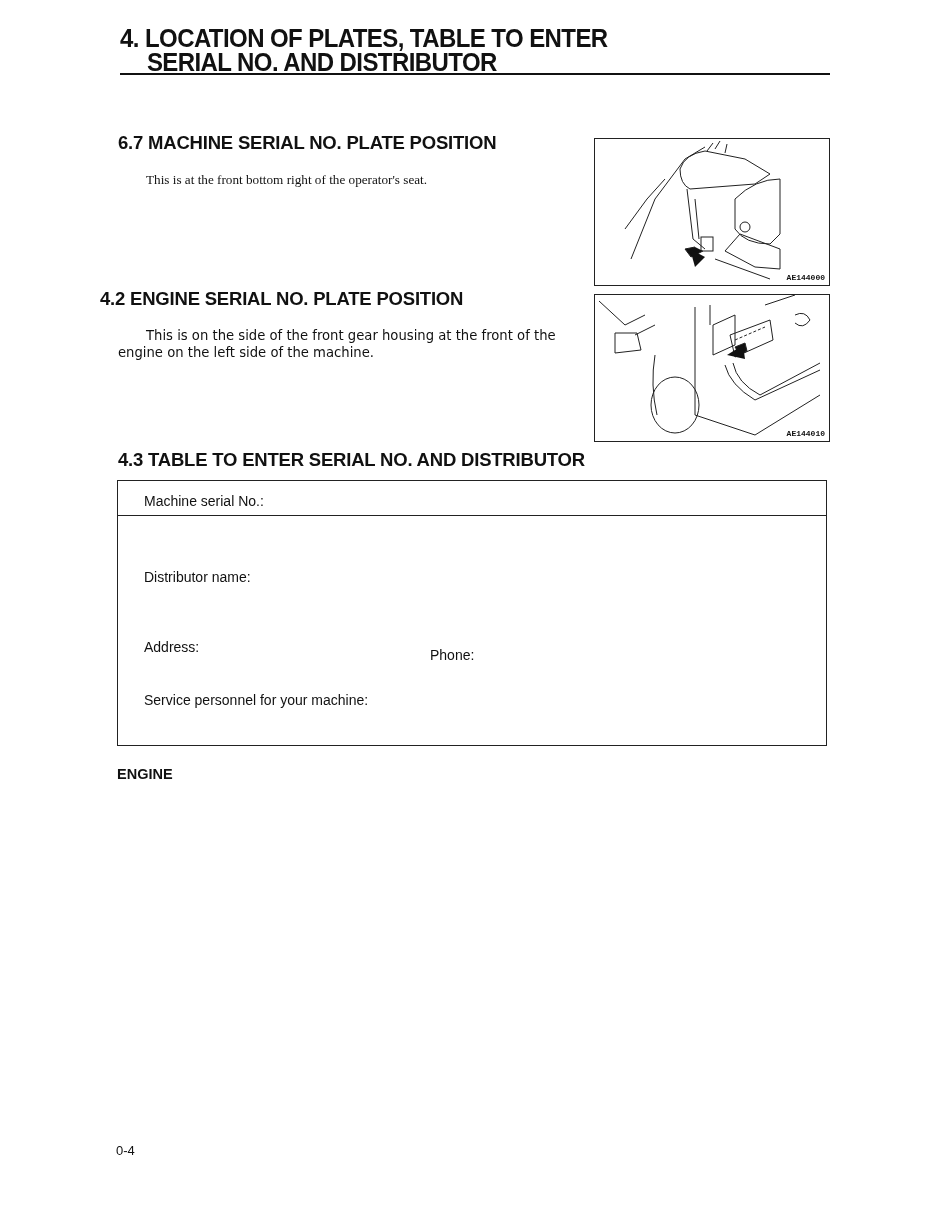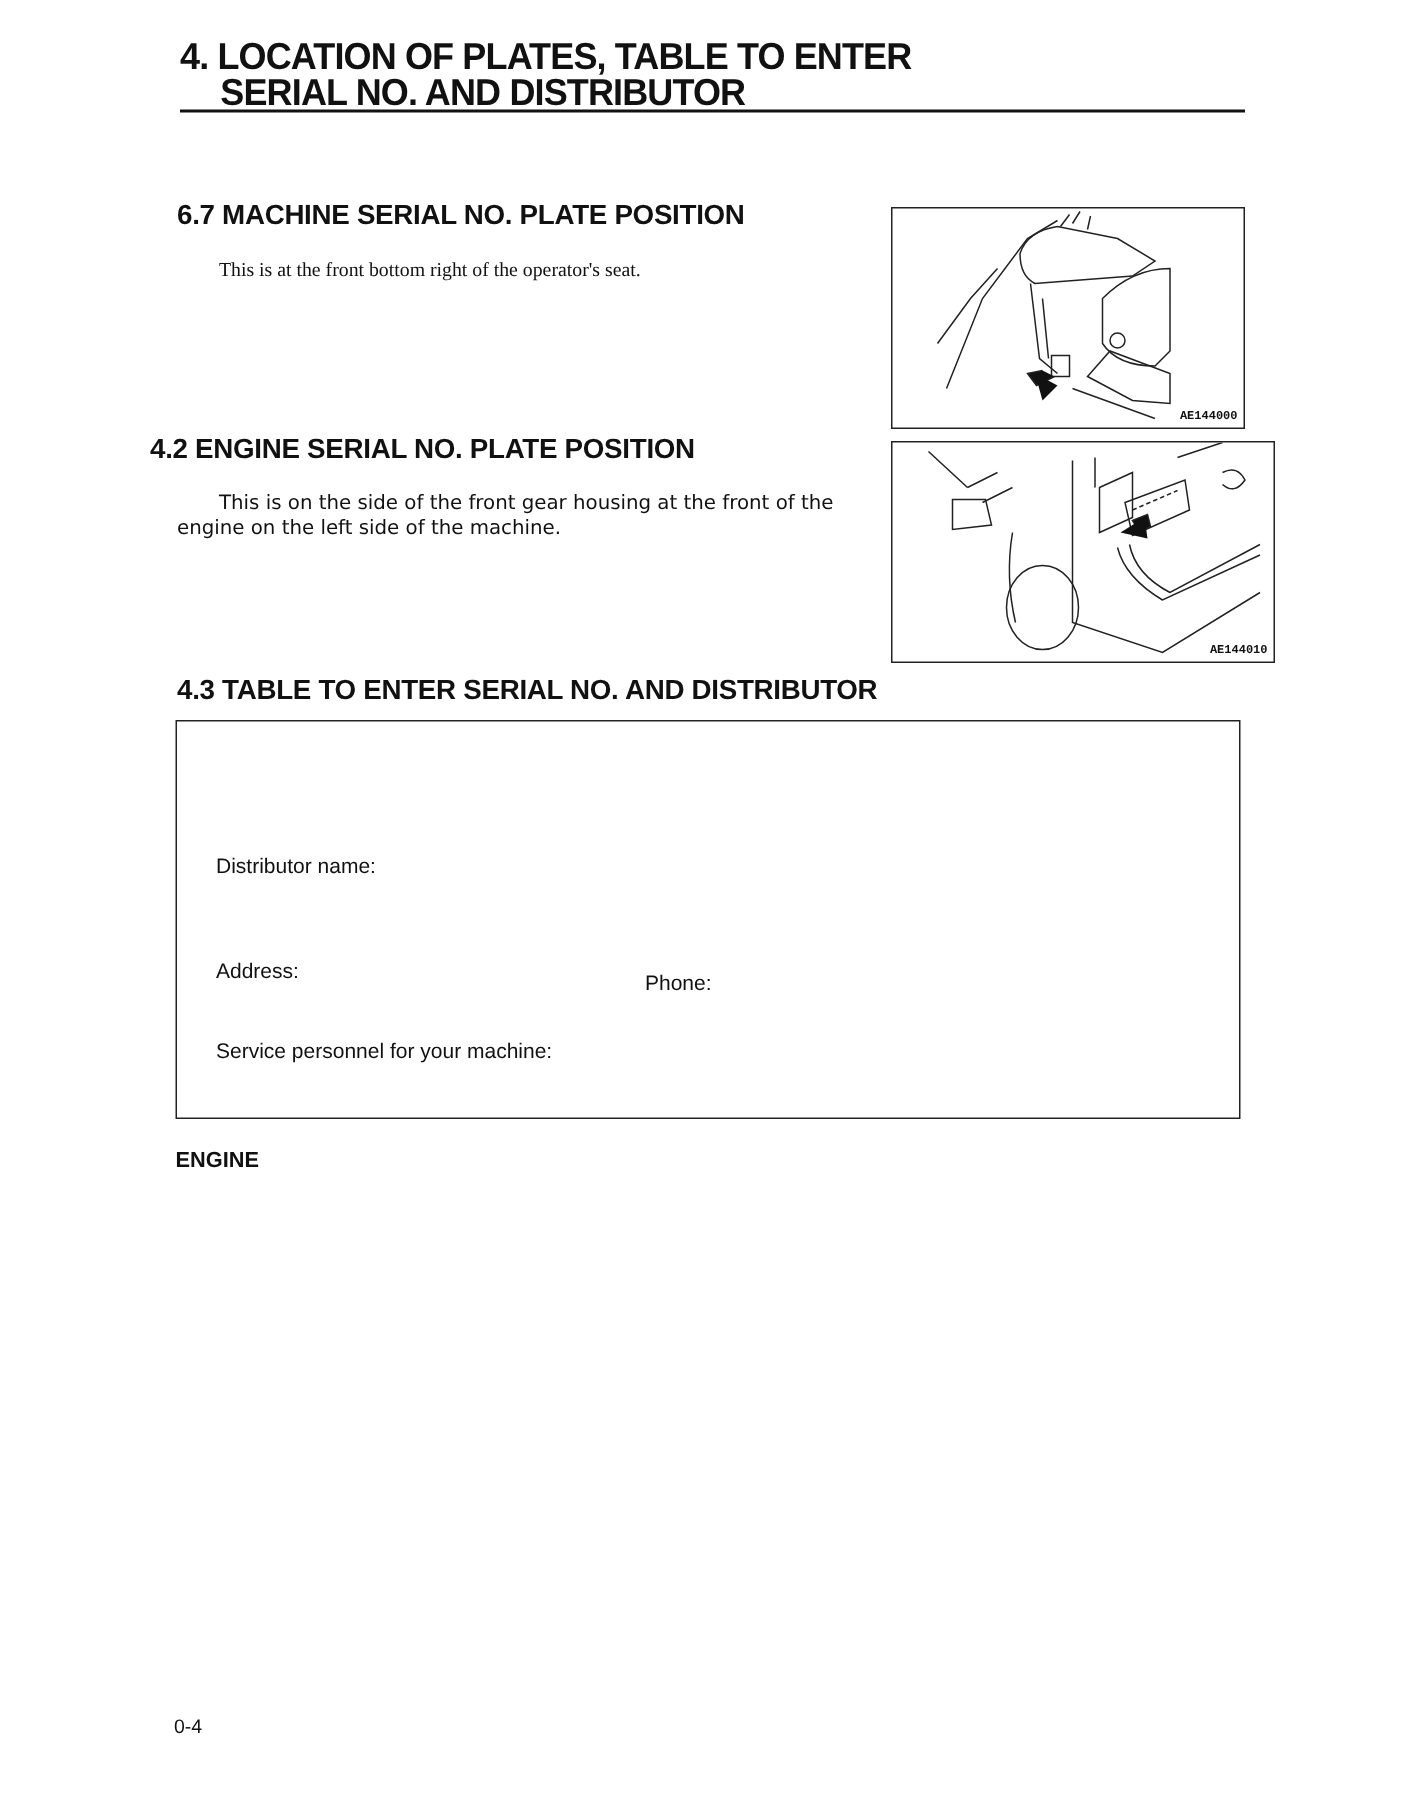--- a/index.html
+++ b/index.html
@@ -46,21 +46,21 @@
     <path d="M100 108 L90 110 L96 118 L108 112" fill="#111"></path>
     <path d="M95 110 L100 128 L110 118 Z" fill="#111" stroke="none"></path>
   </svg>
   <span class="figlabel">AE144000</span>
 </div>
 
 <div class="abs h2" style="left:100px; top:288px;">4.2  ENGINE SERIAL NO. PLATE POSITION</div>
 <div class="abs body" style="left:146px; top:327px;">This is on the side of the front gear housing at the front of the</div>
 <div class="abs body" style="left:118px; top:344px;">engine on the left side of the machine.</div>
 
-<div class="abs fig" style="left:594px; top:294px; width:234px; height:146px;padding-left:20px;">
+<div class="abs fig" style="left:594px; top:294px; width:234px; height:146px;">
   <svg width="234" height="146" viewBox="0 0 234 146" fill="none" stroke="#222" stroke-width="1">
     <path d="M4 6 L30 30 M30 30 L50 20 M40 40 L60 30"></path>
     <path d="M20 38 L42 38 L46 55 L20 58 Z"></path>
     <ellipse cx="80" cy="110" rx="24" ry="28"></ellipse>
     <path d="M60 60 Q55 90 62 120"></path>
     <path d="M100 12 L100 120 L160 140 L225 100"></path>
     <path d="M115 30 L115 10 M118 30 L140 20 L140 50 L118 60 Z"></path>
     <path d="M135 40 L175 25 L178 45 L140 62 Z"></path>
     <path d="M140 45 L170 32" stroke-dasharray="3 2"></path>
     <path d="M130 70 Q135 90 160 105 L225 75"></path>
@@ -68,20 +68,23 @@
     <path d="M170 10 L200 0 M200 20 Q210 15 215 25 Q208 35 200 28"></path>
     <path d="M140 52 L150 48 L152 56 L145 60 Z" fill="#111"></path>
     <path d="M132 60 L148 50 L150 64 Z" fill="#111" stroke="none"></path>
   </svg>
   <span class="figlabel">AE144010</span>
 </div>
 
 <div class="abs h2" style="left:118px; top:449px;">4.3  TABLE TO ENTER SERIAL NO. AND DISTRIBUTOR</div>
 
 <div class="abs tbl">
+  <div class="row" style="top:0; height:34px;">
+    <span class="cell-label" style="left:26px; top:12px;">Machine serial No.:</span>
+  </div>
   <div class="abs" style="left:0; right:0; top:72px; bottom:0;">
     <span class="cell-label" style="left:26px; top:16px;">Distributor name:</span>
     <span class="cell-label" style="left:26px; top:86px;">Address:</span>
     <span class="cell-label" style="left:312px; top:94px;text-align:right;">Phone:</span>
     <span class="cell-label" style="left:26px; top:139px;">Service personnel for your machine:</span>
   </div>
 </div>
 
 <div class="abs remarks">ENGINE</div>
 

